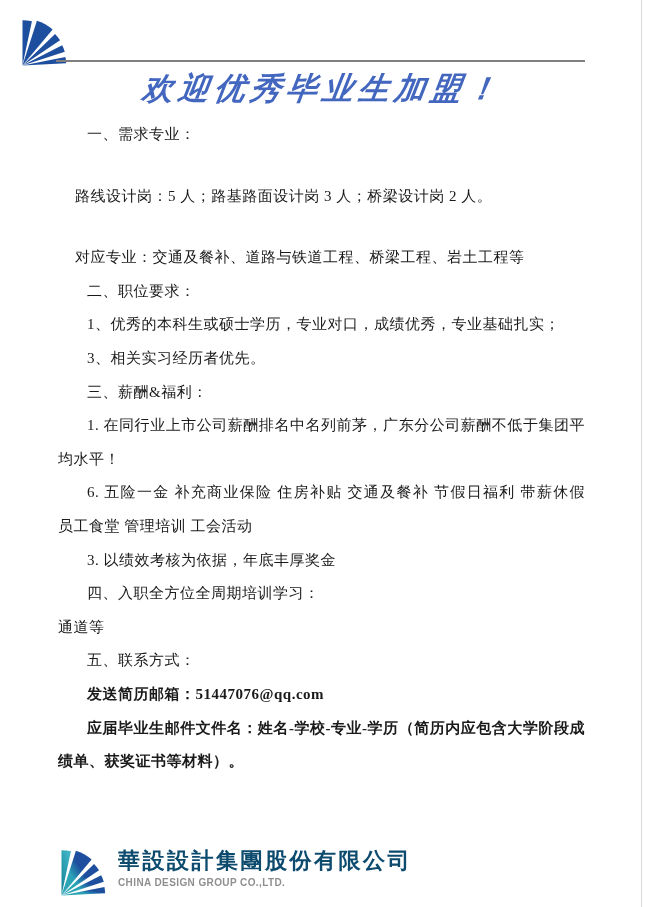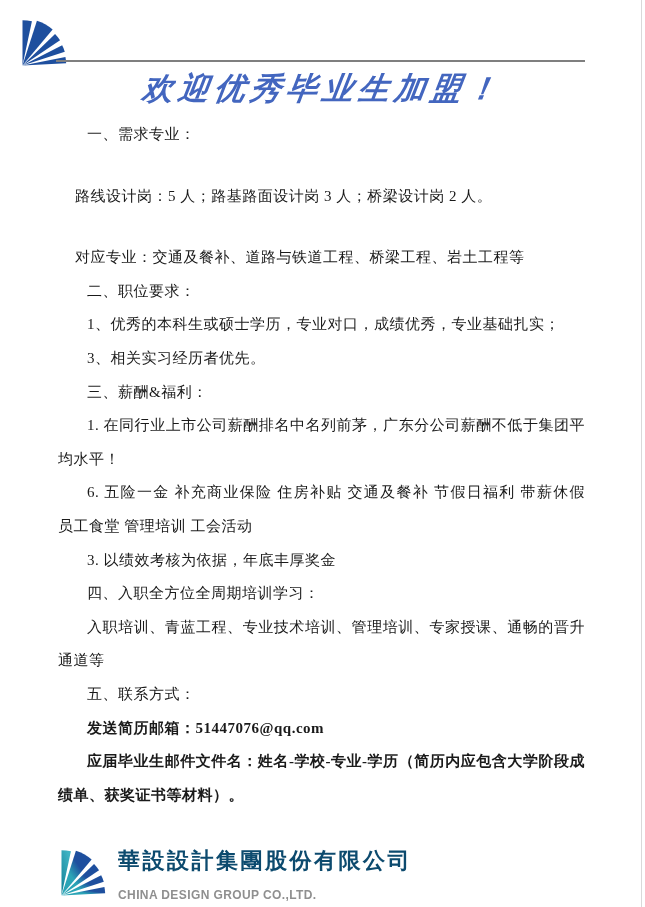--- a/index.html
+++ b/index.html
@@ -48,22 +48,22 @@
     display:flex;align-items:flex-start;
   }
   .logo-bottom{width:50px;height:64px;flex:0 0 auto;}
   .f-txt{margin-left:12px;margin-top:9px;}
   .f-cn{
     font-size:22px;font-weight:bold;color:#0c4a6e;
     letter-spacing:2.5px;line-height:1.1;
     font-family:"Liberation Serif","DejaVu Serif",serif;
   }
   .f-en{
-    font-size:12px;font-weight:bold;color:#8f8f8f;
-    letter-spacing:0.4px;margin-top:15px;
+    font-size:10px;font-weight:bold;color:#8f8f8f;
+    letter-spacing:0.4px;margin-top:4px;
     font-family:"Liberation Sans","DejaVu Sans",sans-serif;
   }
 </style>
 </head>
 <body>
 
 <div class="page">
 
   <svg class="logo-top" viewBox="0 0 64 66" aria-hidden="true">
     <g fill="#1e4f9e">
@@ -86,21 +86,20 @@
     <div class="ln h i2">二、职位要求：</div>
     <div class="ln i2">1、优秀的本科生或硕士学历，专业对口，成绩优秀，专业基础扎实；</div>
     <div class="ln i2">3、相关实习经历者优先。</div>
     <div class="ln h i2">三、薪酬&amp;福利：</div>
     <div class="ln i2 j">1. 在同行业上市公司薪酬排名中名列前茅，广东分公司薪酬不低于集团平</div>
     <div class="ln">均水平！</div>
     <div class="ln i2 j">6. 五险一金  补充商业保险  住房补贴  交通及餐补  节假日福利  带薪休假</div>
     <div class="ln">员工食堂  管理培训  工会活动</div>
     <div class="ln i2">3. 以绩效考核为依据，年底丰厚奖金</div>
     <div class="ln h i2">四、入职全方位全周期培训学习：</div>
-    <div class="ln i2 j">入职培训、青蓝工程、专业技术培训、管理培训、专家授课、通畅的晋升</div>
     <div class="ln">通道等</div>
     <div class="ln h i2">五、联系方式：</div>
     <div class="ln b i2">发送简历邮箱：51447076@qq.com</div>
     <div class="ln b i2 j">应届毕业生邮件文件名：姓名-学校-专业-学历（简历内应包含大学阶段成</div>
     <div class="ln b">绩单、获奖证书等材料）。</div>
   </div>
 
   <div class="footer">
     <svg class="logo-bottom" viewBox="0 0 64 66" aria-hidden="true">
       <defs>

